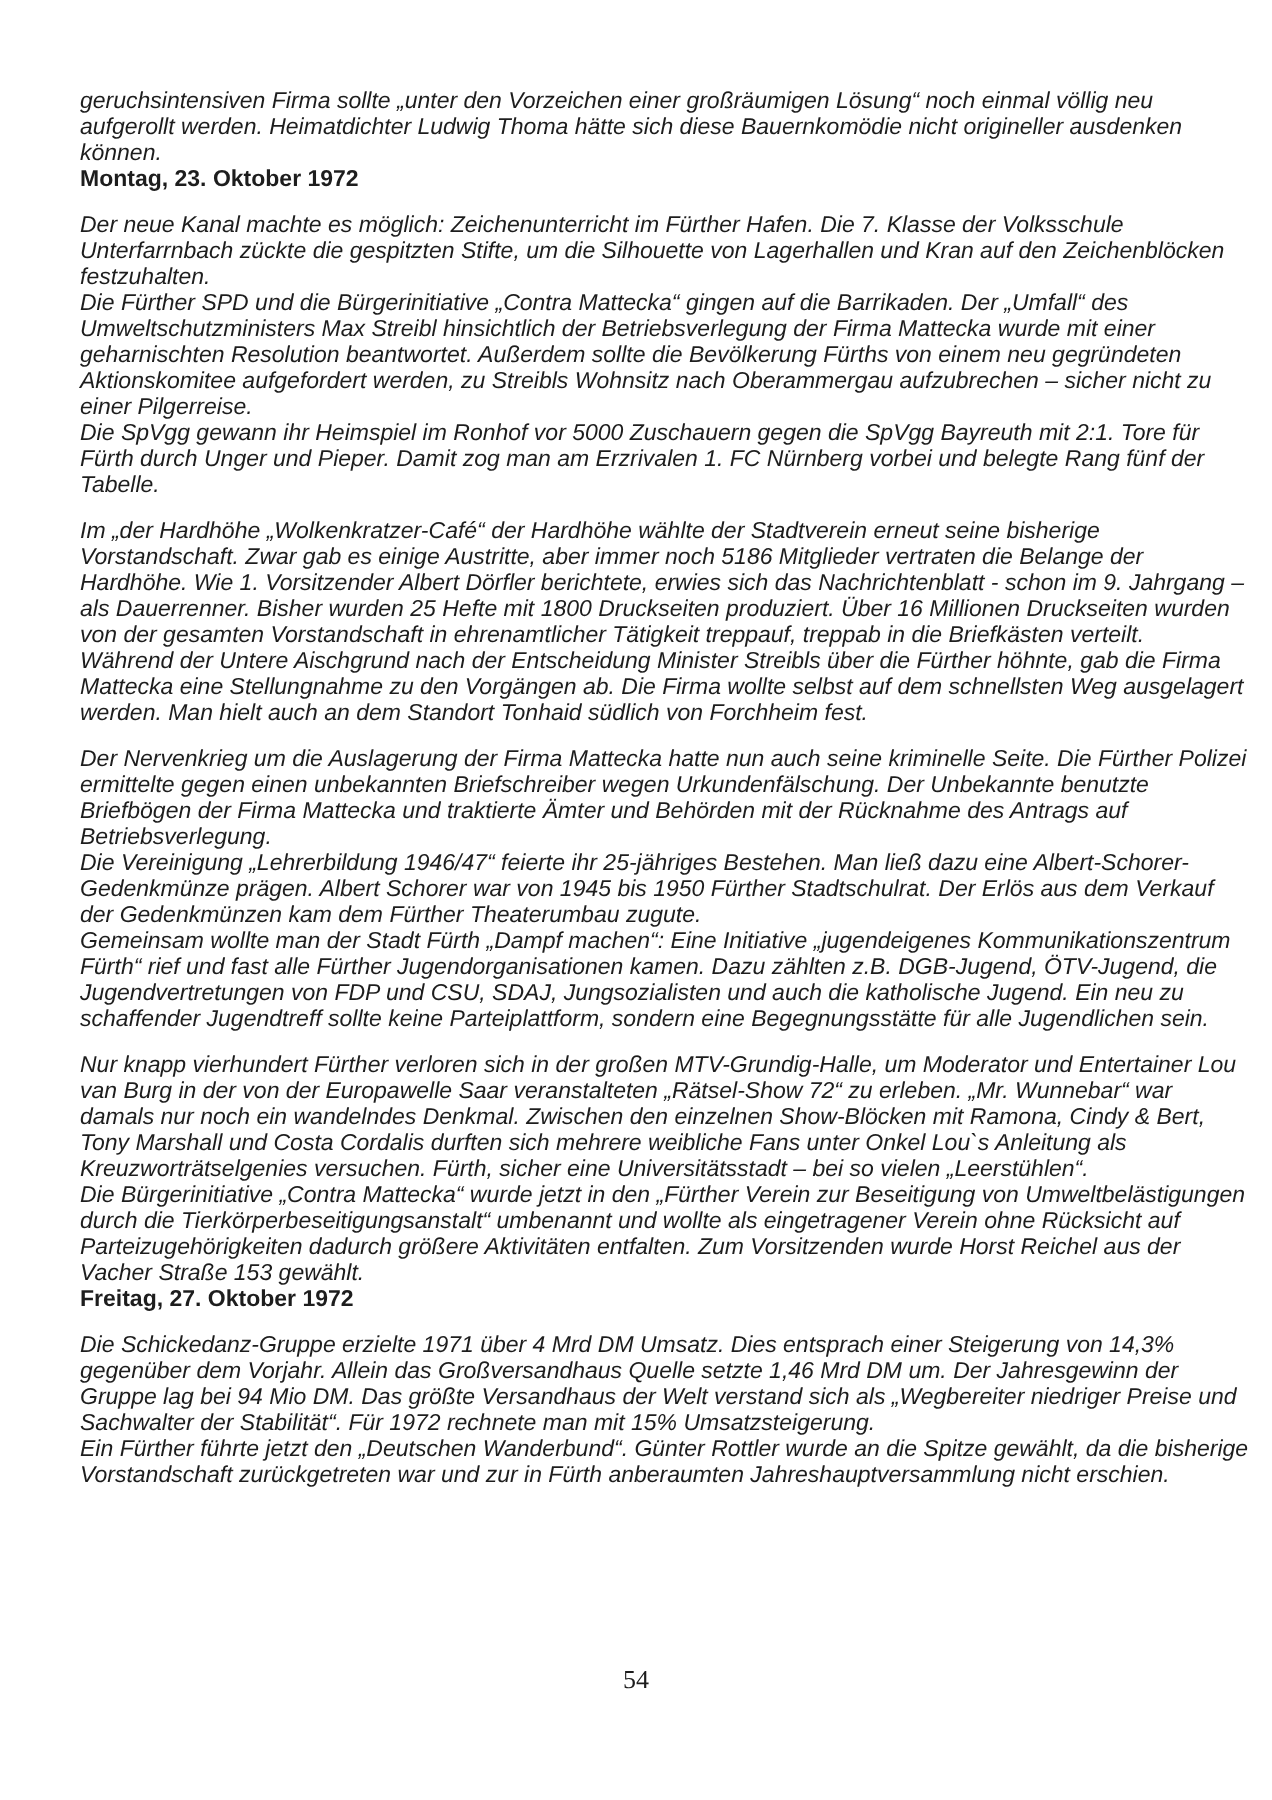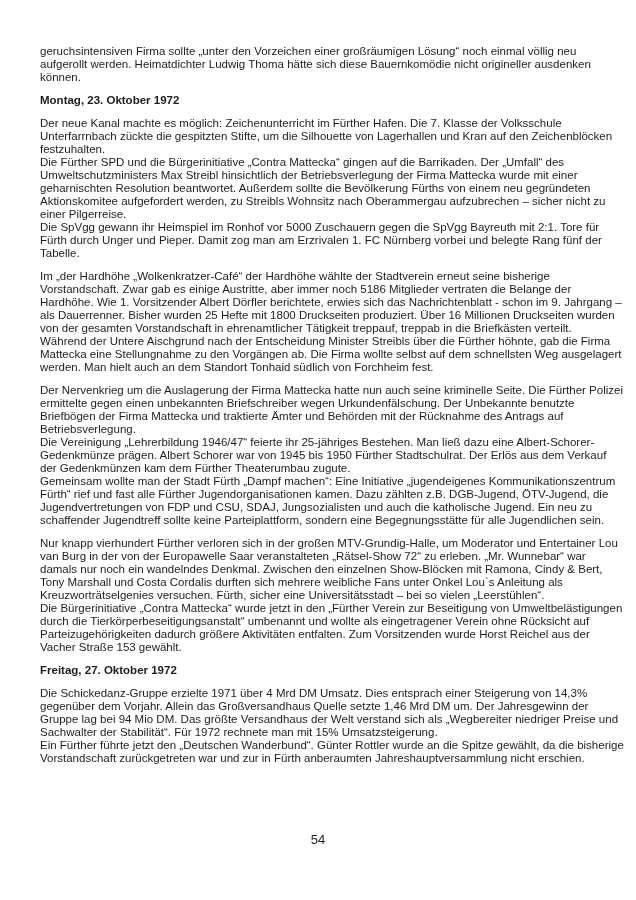--- a/index.html
+++ b/index.html
@@ -20,38 +20,39 @@
     width: 592px;
     font-family: "Liberation Sans", sans-serif;
     font-size: 11.5px;
     line-height: 13px;
     color: #1d1d1d;
     letter-spacing: 0;
   }
   .para {
     margin: 10px 0 0 0;
     white-space: pre-line;
+    font-style: italic;
   }
   .para.first {
     margin-top: 0;
   }
   .heading {
     font-family: "Liberation Sans", sans-serif;
     font-size: 11.5px;
     line-height: 13px;
     font-weight: bold;
-    margin: 10px 0 0 0;
+    margin: 0 0 0 0;
   }
   .page-number {
     position: absolute;
     top: 832px;
     left: 0;
     width: 636px;
     text-align: center;
-    font-family: Liberation Sans, sans-serif;
+    font-family: Liberation Serif, serif;
     font-size: 13px;
     line-height: 15px;
     color: #1d1d1d;
   }
 </style>
 </head>
 <body>
 
 <div class="page">
 

